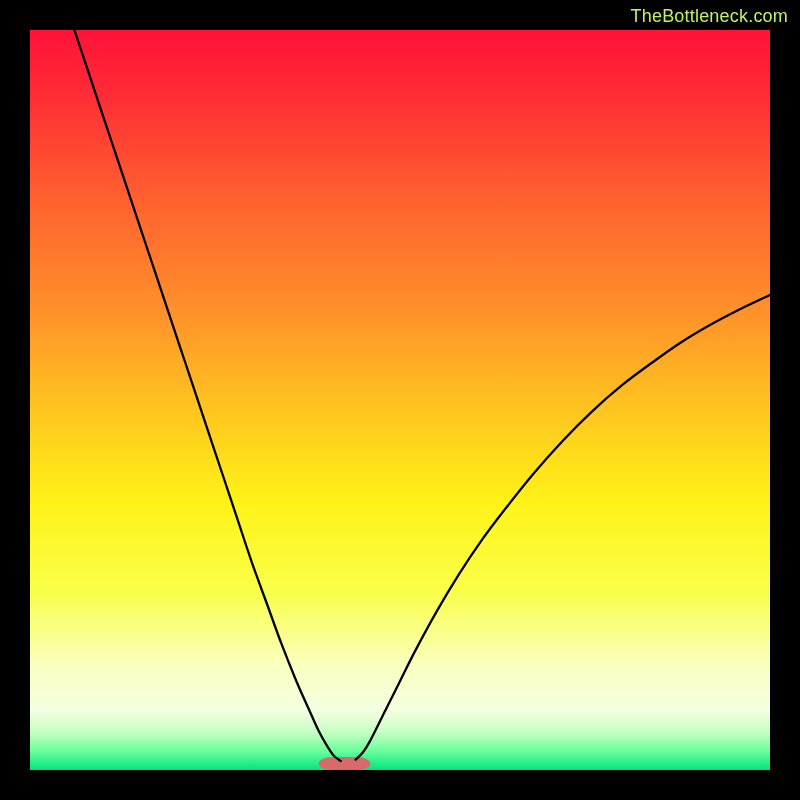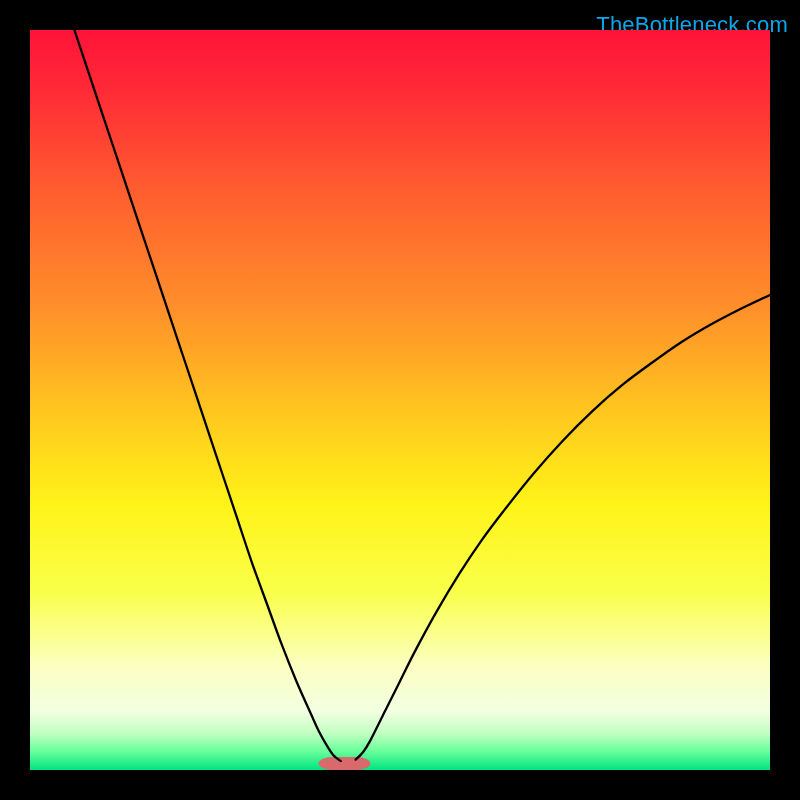--- a/index.html
+++ b/index.html
@@ -21,24 +21,24 @@
   }
   .plot-area {
     position: absolute;
     left: 30px;
     top: 30px;
     width: 740px;
     height: 740px;
   }
   .watermark {
     position: absolute;
-    top: 12px;
+    top: 6px;
     right: 12px;
-    color: #0ea5e9;
-    font-size: 22px;
+    color: #bef264;
+    font-size: 18px;
     font-weight: 500;
     letter-spacing: 0.2px;
   }
   svg { display: block; }
 </style>
 </head>
 <body>
 
 <div class="frame">
 

